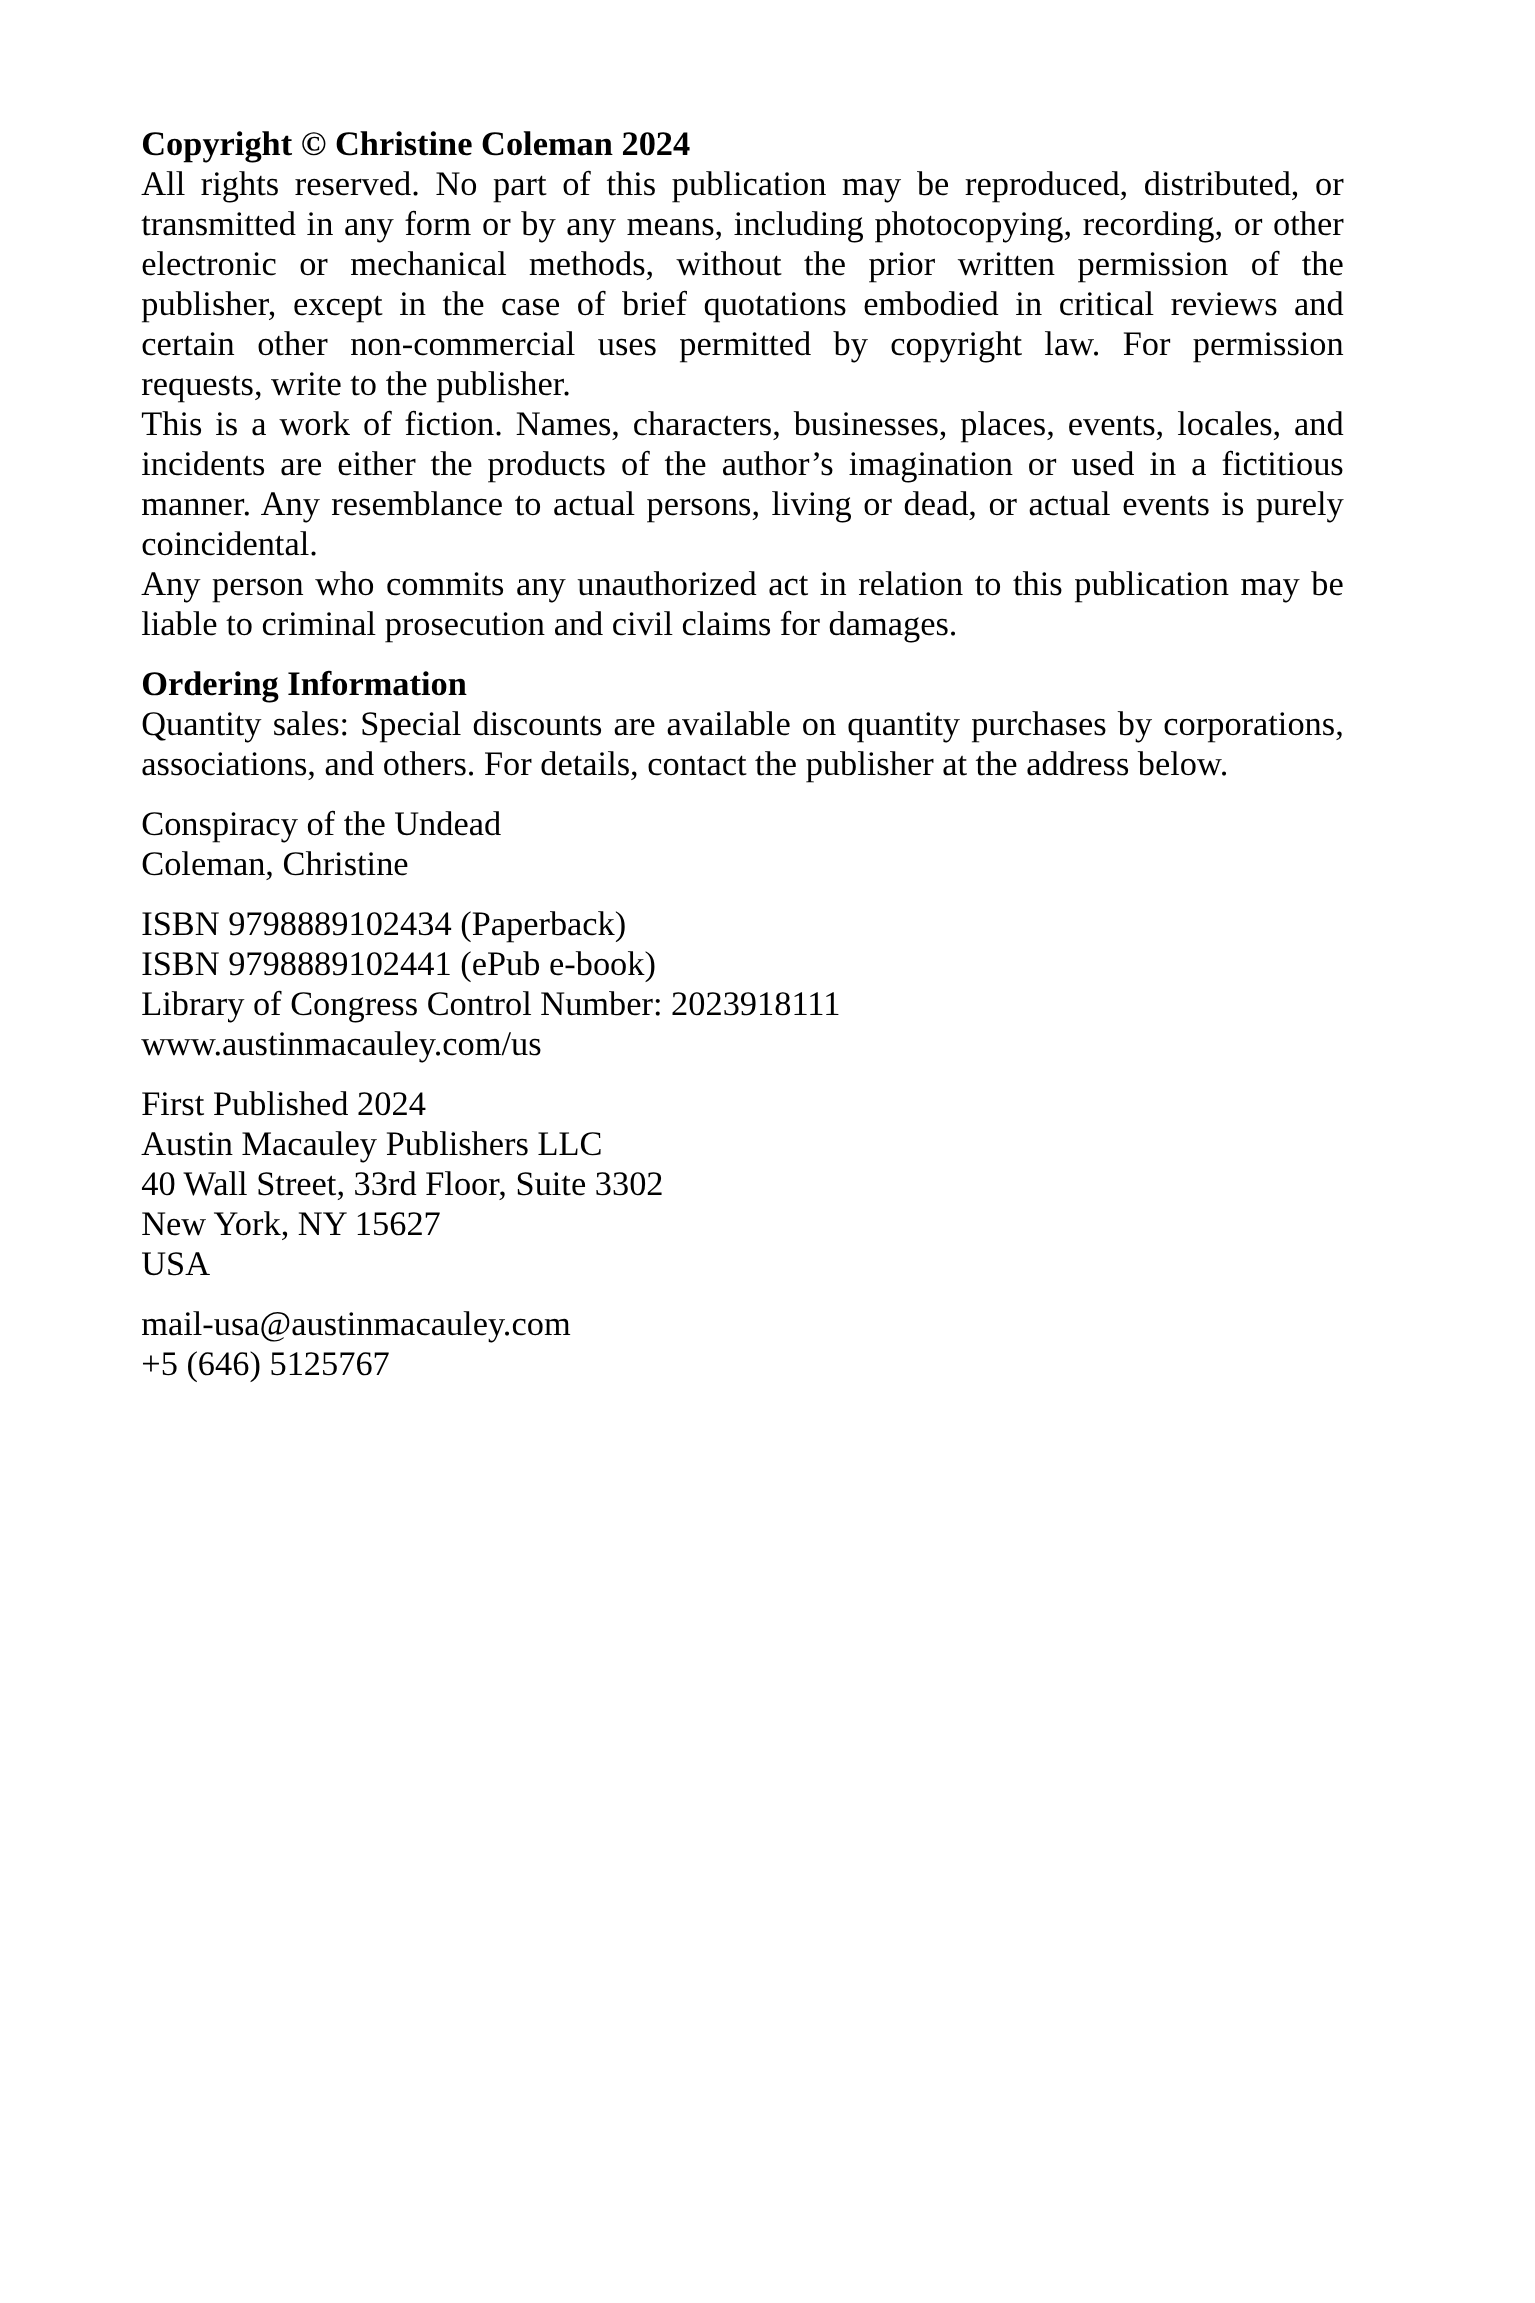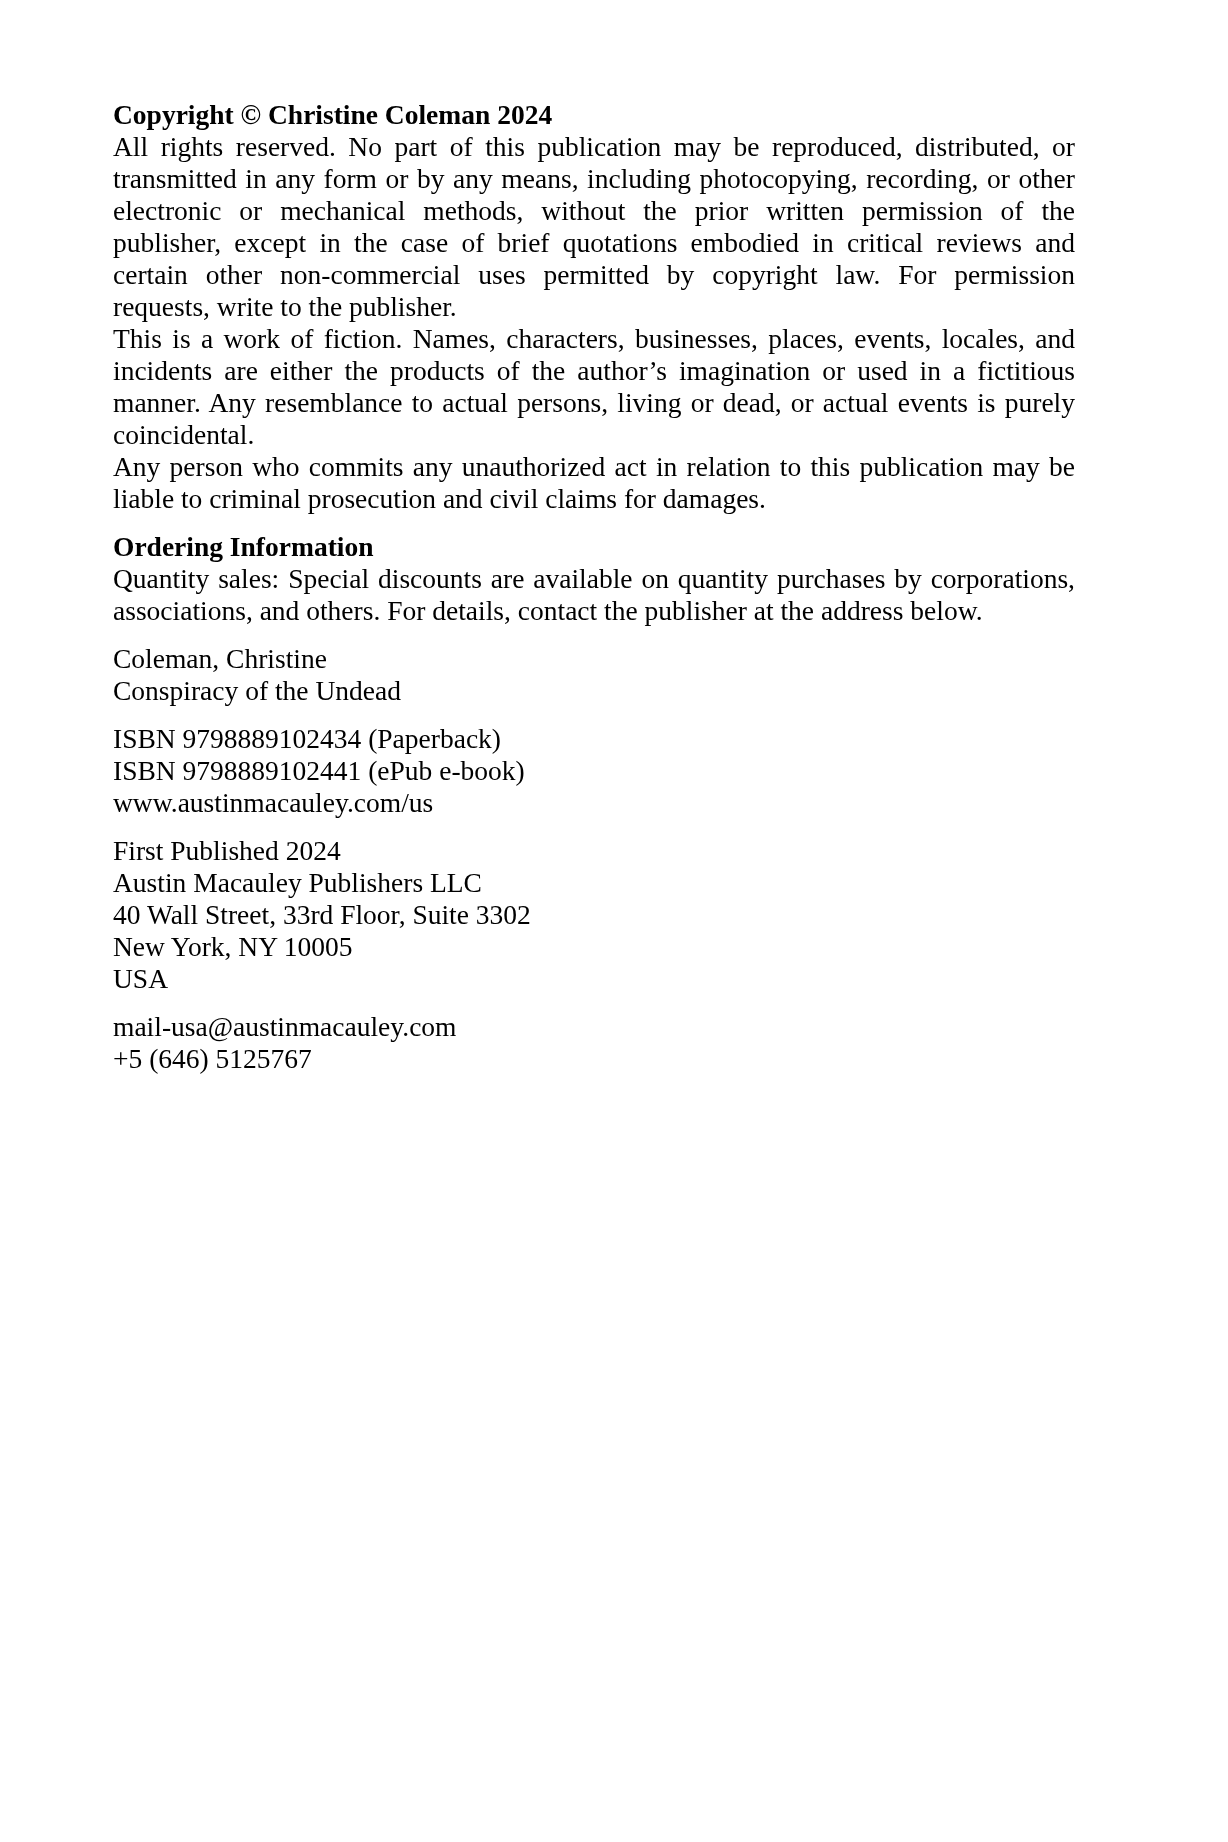--- a/index.html
+++ b/index.html
@@ -42,37 +42,38 @@
     <p class="justify gap">This is a work of fiction. Names, characters, businesses, places, events, locales, and incidents are either the products of the author’s imagination or used in a fictitious manner. Any resemblance to actual persons, living or dead, or actual events is purely coincidental.</p>
 
     <p class="justify gap">Any person who commits any unauthorized act in relation to this publication may be liable to criminal prosecution and civil claims for damages.</p>
 
     <div class="gap">
       <p class="bold">Ordering Information</p>
       <p class="justify">Quantity sales: Special discounts are available on quantity purchases by corporations, associations, and others. For details, contact the publisher at the address below.</p>
     </div>
 
     <div class="gap">
+      <p>Conspiracy of the Undead</p>
       <p>Coleman, Christine</p>
-      <p>Conspiracy of the Undead</p>
     </div>
 
     <div class="gap">
       <p>ISBN 9798889102434 (Paperback)</p>
       <p>ISBN 9798889102441 (ePub e-book)</p>
     </div>
 
+    <p class="gap">Library of Congress Control Number: 2023918111</p>
 
     <p class="gap">www.austinmacauley.com/us</p>
 
     <div class="gap">
       <p>First Published 2024</p>
       <p>Austin Macauley Publishers LLC</p>
       <p>40 Wall Street, 33rd Floor, Suite 3302</p>
-      <p>New York, NY 10005</p>
+      <p>New York, NY 15627</p>
       <p>USA</p>
     </div>
 
     <div class="gap">
       <p>mail-usa@austinmacauley.com</p>
       <p>+5 (646) 5125767</p>
     </div>
 
   </div>
 </div>

